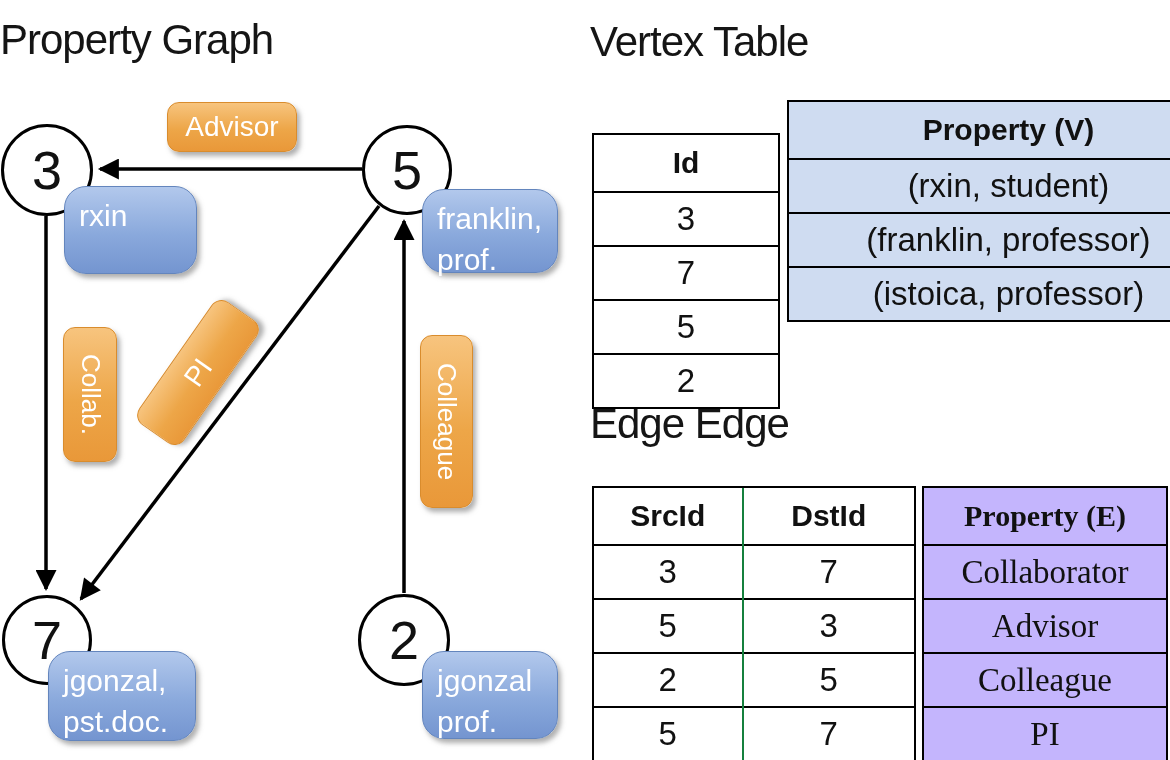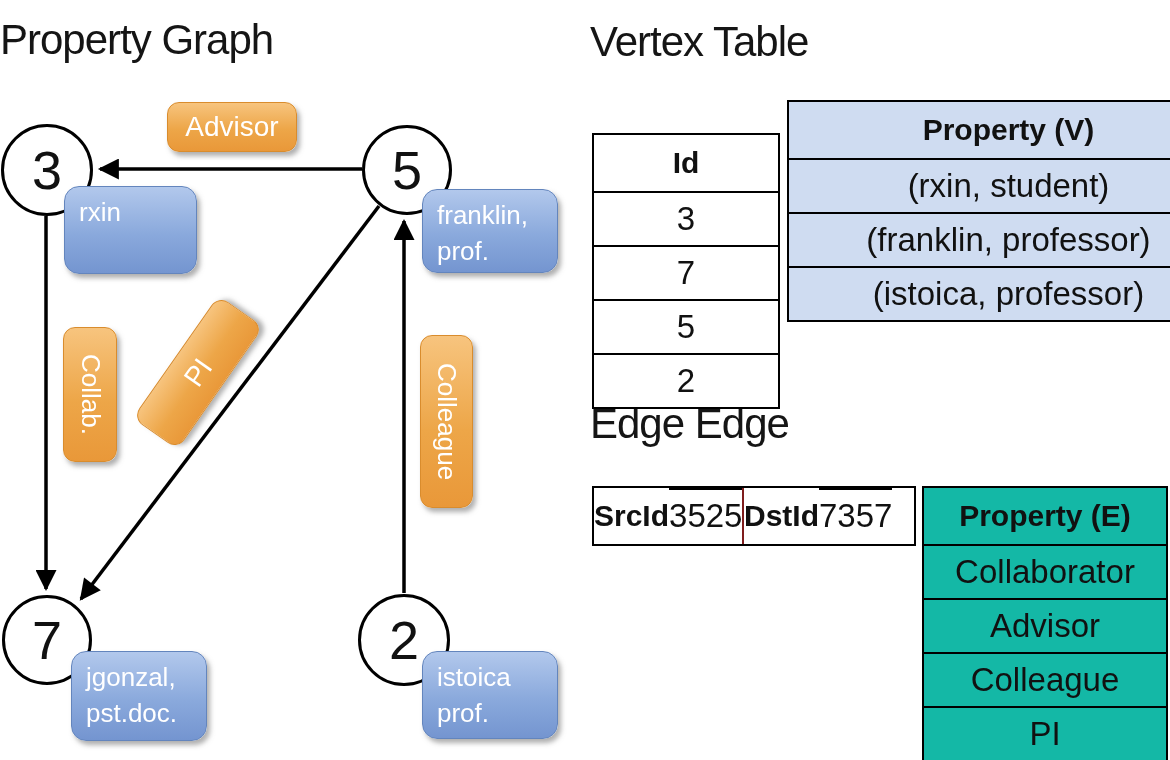--- a/index.html
+++ b/index.html
@@ -7,44 +7,44 @@
          font-family:"Liberation Sans",sans-serif;color:#111;}
   .title{position:absolute;font-size:42px;letter-spacing:-1px;color:#151515;white-space:nowrap;}
   #graph-title{left:0;top:16px;width:585px;}
   #vertex-title{left:590px;top:18px;width:570px;}
   #edge-title{left:590px;top:400px;width:570px;}
 
   
   #edges-svg{position:absolute;left:0;top:0;width:585px;height:760px;z-index:1;}
   .node{position:absolute;z-index:2;box-sizing:border-box;border:3.5px solid #000;border-radius:50%;
         background:#fff;display:flex;align-items:center;justify-content:center;font-size:54px;color:#111;}
-  .vlabel{position:absolute;z-index:3;box-sizing:border-box;border-radius:15px;
+  .vlabel{position:absolute;z-index:3;box-sizing:border-box;border-radius:22px;
           background:linear-gradient(180deg,#b2c8ec 0%,#8aa9dc 55%,#7495d0 100%);
           border:1px solid #6385bd;box-shadow:3px 4px 5px rgba(110,110,110,.55);
-          color:#fff;font-size:26px;line-height:1.38;padding:8px 8px 0 14px;}
+          color:#fff;font-size:30px;line-height:1.38;padding:8px 8px 0 14px;}
   .elabel{position:absolute;z-index:3;box-sizing:border-box;border-radius:12px;
           background:linear-gradient(180deg,#f7c47e 0%,#eda648 55%,#e99839 100%);
           border:1px solid #d98c2d;box-shadow:3px 4px 5px rgba(110,110,110,.55);
           color:#fff;display:flex;align-items:center;justify-content:center;}
   .elabel.h{font-size:28px;}
   .elabel.v{font-size:26px;writing-mode:vertical-rl;}
   #elabel-pi{transform:rotate(-55deg);font-size:28px;}
 
   
   .tbl{position:absolute;z-index:2;}
   .subtbl{position:absolute;box-sizing:border-box;border:2.5px solid #000;background:#fff;}
   .cell{box-sizing:border-box;height:54px;display:flex;align-items:center;justify-content:center;
         border-top:2px solid #000;font-size:33px;white-space:nowrap;}
   .cell:first-child{border-top:none;height:56px;}
   .cell.hdr{font-weight:bold;font-size:30px;}
   .bluefill{background:#cfdcf1;}
-  .tanfill{background:#14b8a6;}
+  .tanfill{background:#c4b5fd;font-family:Liberation Serif, serif;}
   .twocol{display:flex;flex-direction:row;}
-  .twocol .col{display:flex;flex-direction:row;}
-  .twocol .col.right{border-left:2px solid #7f1d1d;}
+  .twocol .col{display:flex;flex-direction:column;}
+  .twocol .col.right{border-left:2px solid #15803d;}
 </style>
 </head>
 <body>
 
 <div id="stage">
 
   <div id="graph-title" class="title">Property Graph</div>
   <div id="vertex-title" class="title">Vertex Table</div>
   <div id="edge-title" class="title">Edge Edge</div>
 
@@ -73,26 +73,26 @@
     <span>2</span>
   </div>
 
   <div class="vlabel" style="left:64px;top:186px;width:133px;height:88px;">
     <div>rxin</div>
   </div>
   <div class="vlabel" style="left:422px;top:189px;width:136px;height:84px;">
     <div>franklin,</div>
     <div>prof.</div>
   </div>
-  <div class="vlabel" style="left:71px;top:651px;width:136px;height:90px;">
+  <div class="vlabel" style="left:48px;top:651px;width:148px;height:90px;">
     <div>jgonzal,</div>
     <div>pst.doc.</div>
   </div>
   <div class="vlabel" style="left:422px;top:651px;width:136px;height:88px;">
-    <div>istoica</div>
+    <div>jgonzal</div>
     <div>prof.</div>
   </div>
 
   <div class="elabel h" style="left:167px;top:102px;width:130px;height:50px;">Advisor</div>
   <div class="elabel v" style="left:63px;top:327px;width:54px;height:135px;">Collab.</div>
   <div class="elabel h" id="elabel-pi" style="left:123px;top:345px;width:150px;height:55px;">PI</div>
   <div class="elabel v" style="left:420px;top:335px;width:53px;height:173px;">Colleague</div>
 
   <div class="tbl" style="left:592px;top:100px;width:576px;height:272px;">
     <div class="subtbl" style="left:0;top:4px;width:188px;margin-top:29px;">

